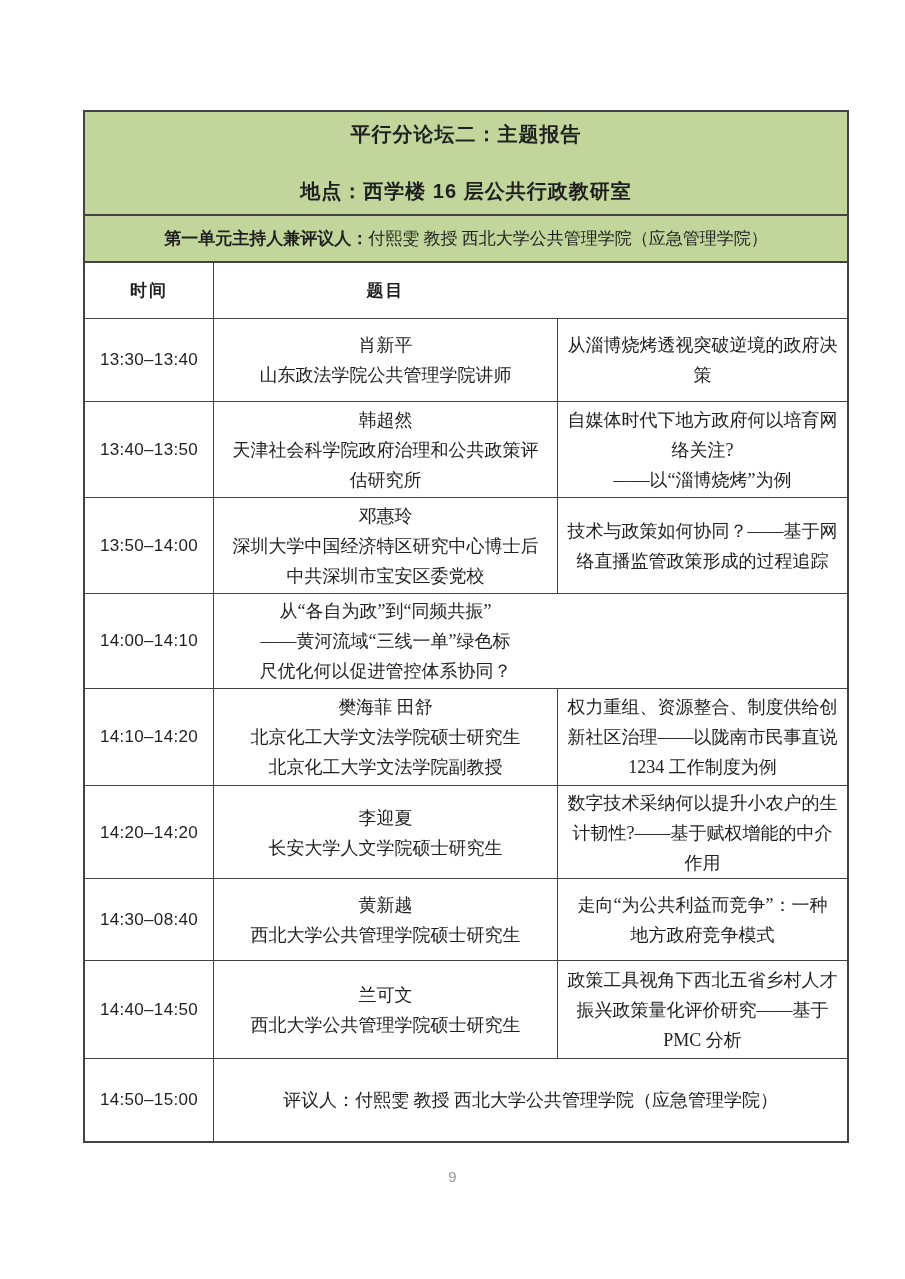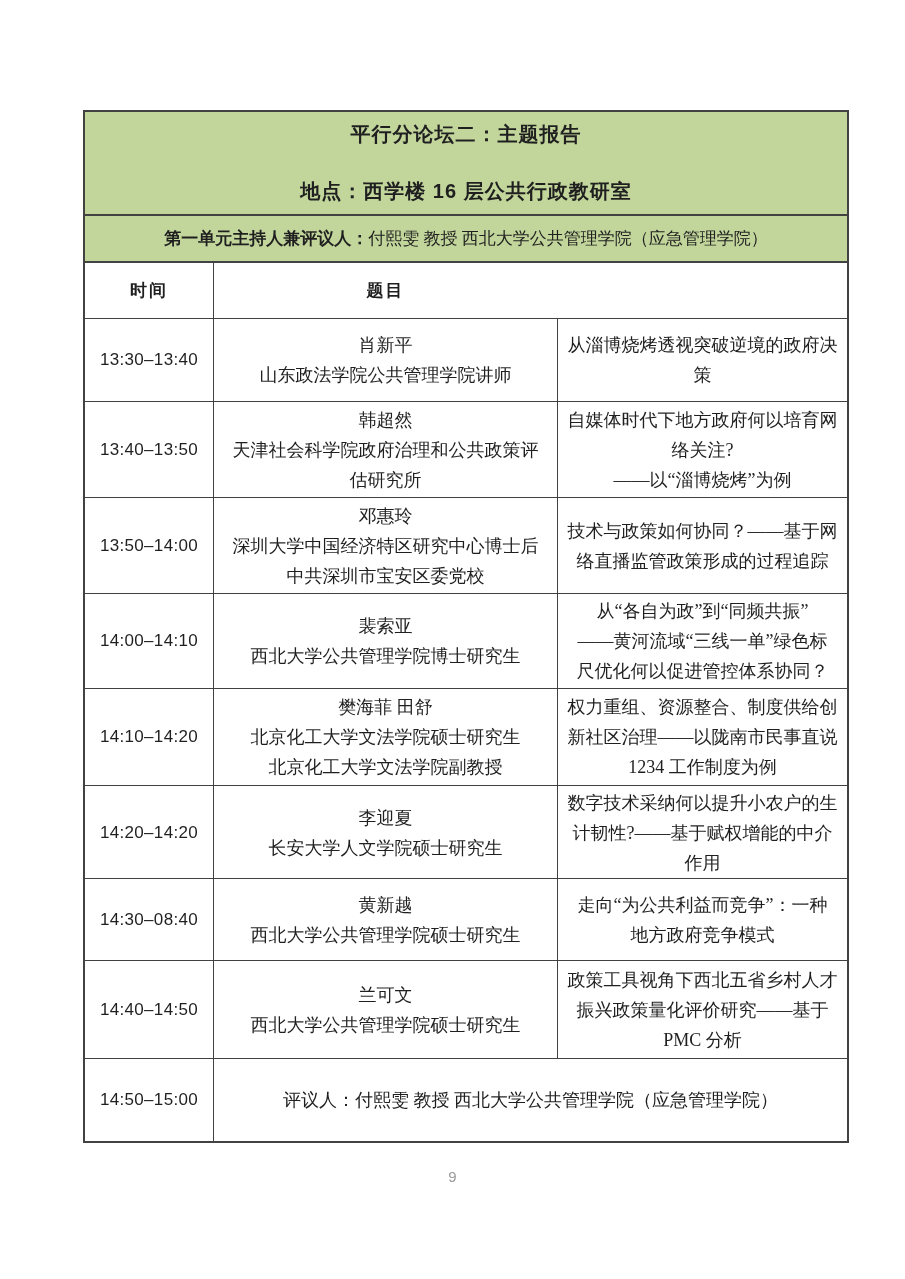--- a/index.html
+++ b/index.html
@@ -132,22 +132,20 @@
     <div class="cell time-cell">13:50–14:00</div>
     <div class="cell">邓惠玲
 深圳大学中国经济特区研究中心博士后
 中共深圳市宝安区委党校</div>
     <div class="cell">技术与政策如何协同？——基于网
 络直播监管政策形成的过程追踪</div>
   </div>
 
   <div class="row h95">
     <div class="cell time-cell">14:00–14:10</div>
-    <div class="cell">裴索亚
-西北大学公共管理学院博士研究生</div>
     <div class="cell">从“各自为政”到“同频共振”
 ——黄河流域“三线一单”绿色标
 尺优化何以促进管控体系协同？</div>
   </div>
 
   <div class="row h97">
     <div class="cell time-cell">14:10–14:20</div>
     <div class="cell">樊海菲 田舒
 北京化工大学文法学院硕士研究生
 北京化工大学文法学院副教授</div>

